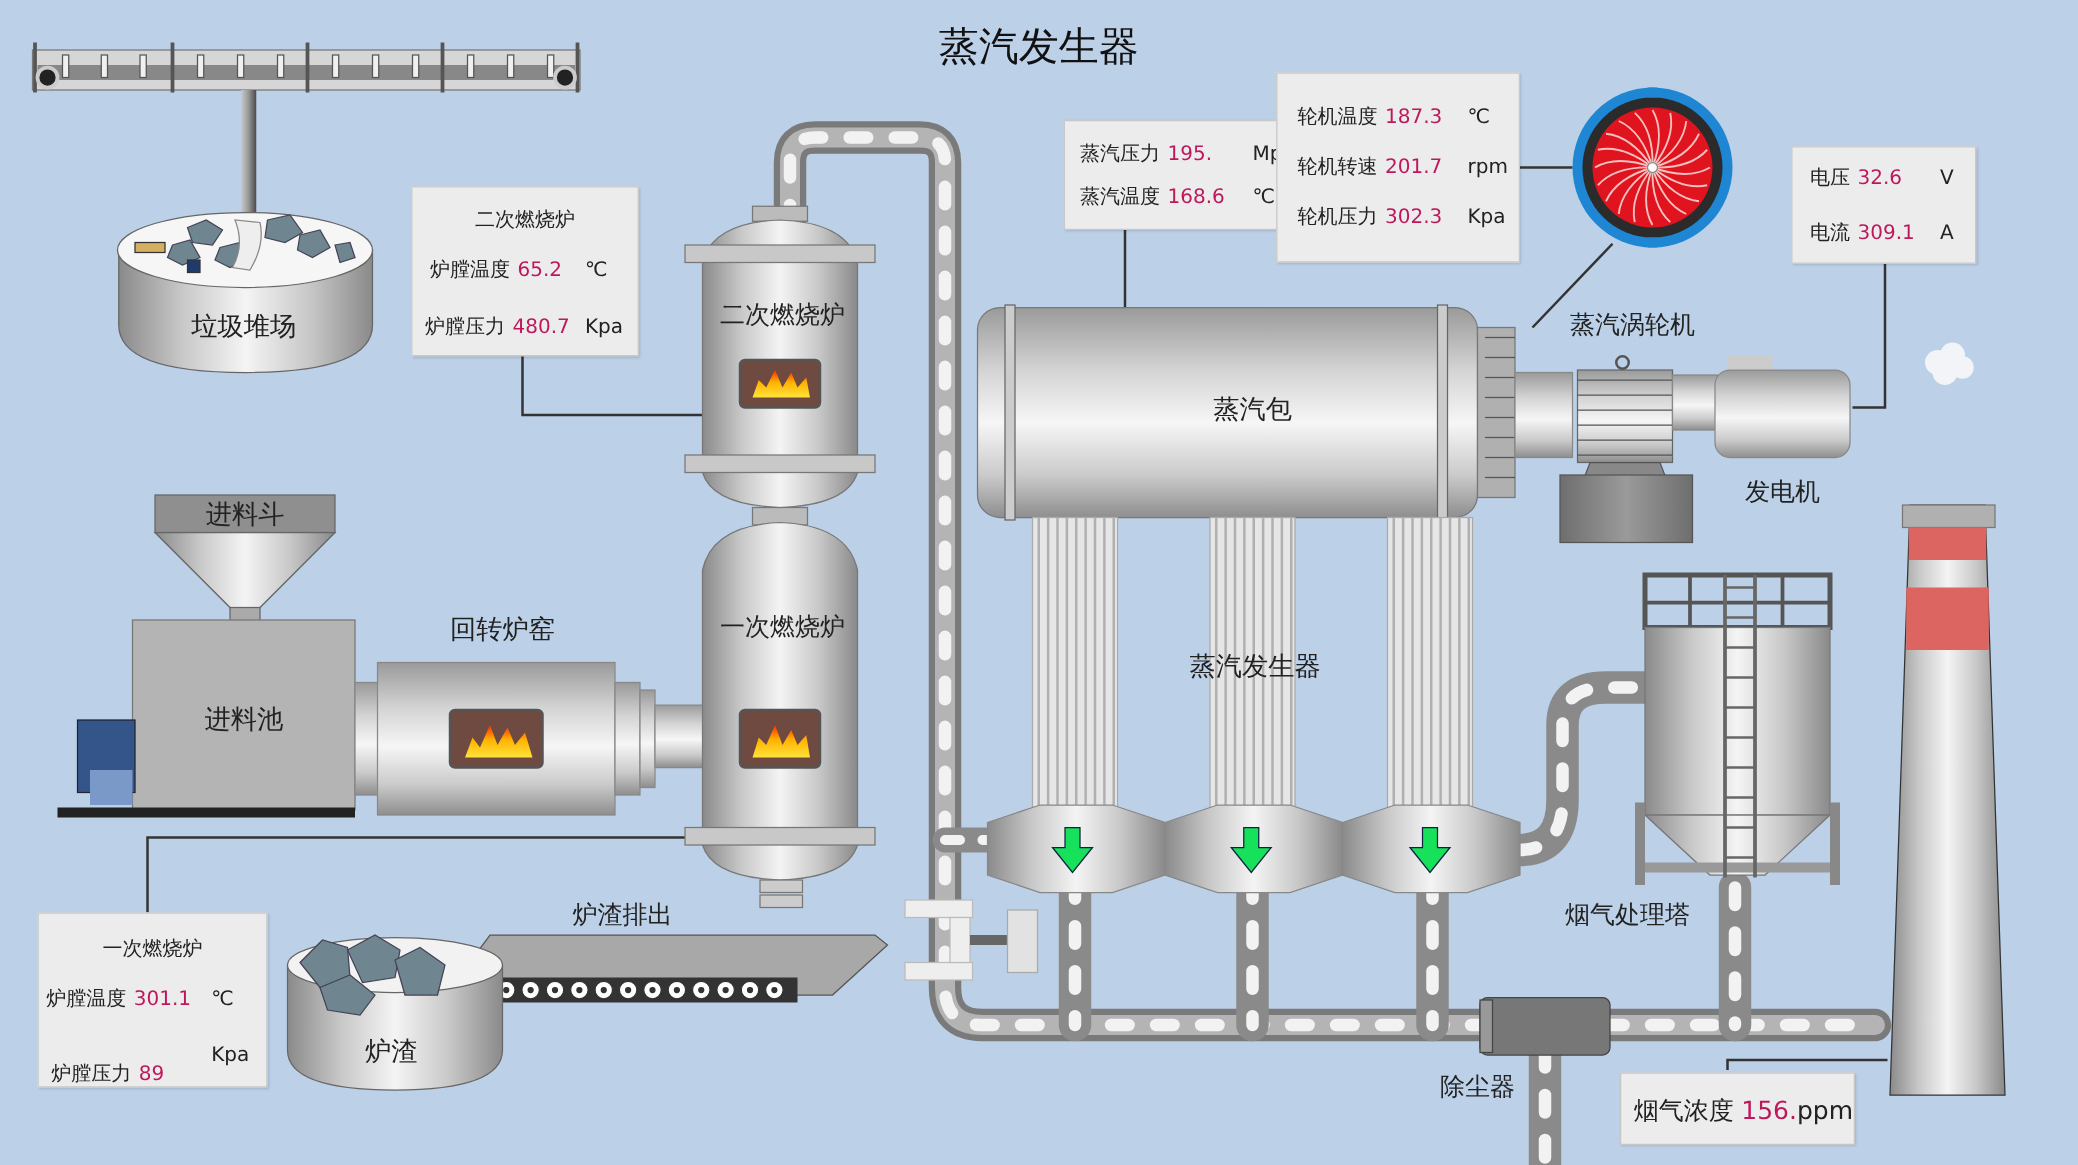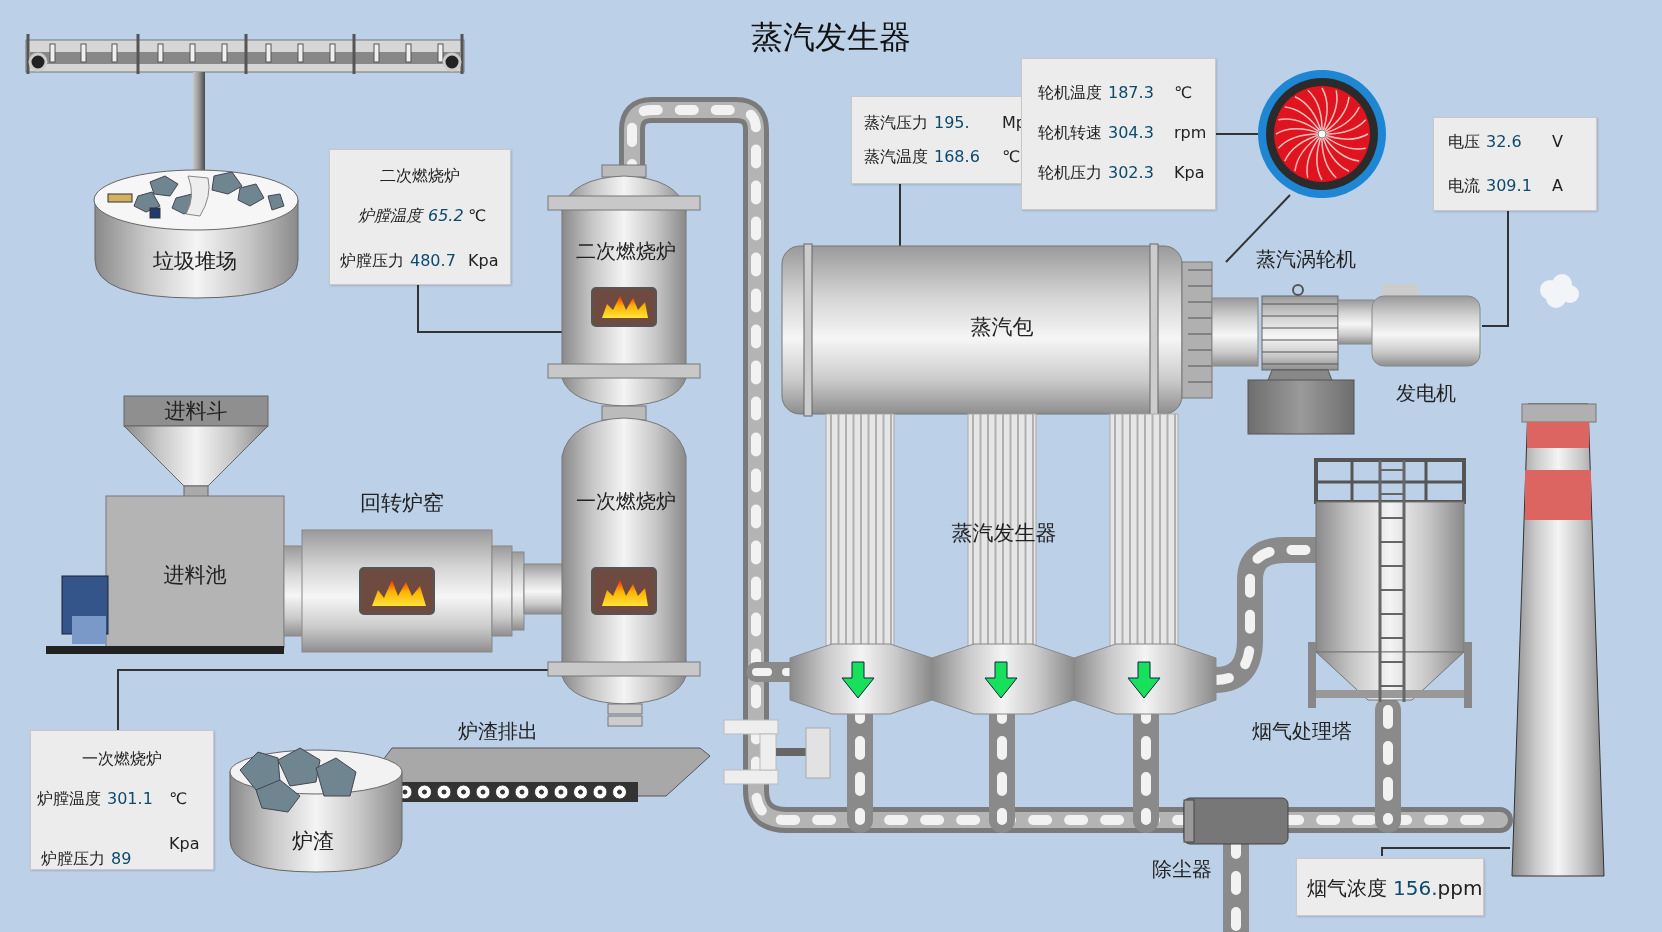--- a/index.html
+++ b/index.html
@@ -1,21 +1,21 @@
 <!DOCTYPE html>
 <html><head>
 <meta charset="utf-8">
 <style>
   html,body{margin:0;padding:0;}
   body{width:1662px;height:932px;overflow:hidden;background:#bcd0e8;font-family:"DejaVu Sans","Liberation Sans",sans-serif;}
   #scene{position:absolute;left:0;top:0;width:1662px;height:932px;}
   .lbl{font-family:"DejaVu Sans",sans-serif;fill:#222;}
   .panel{position:absolute;background:#ececec;border:1px solid #c8c8c8;box-shadow:1px 1px 2px rgba(0,0,0,.15);color:#222;font-family:"DejaVu Sans",sans-serif;}
   .panel .row{position:absolute;white-space:nowrap;font-size:16px;}
-  .panel .row .v{color:#0c4a6e;margin-left:6px;}
+  .panel .row .v{color:#be185d;margin-left:6px;}
   .panel .title{position:absolute;font-size:16px;width:100%;text-align:center;}
   .unit{position:absolute;font-size:16px;}
   #title{position:absolute;left:0;width:1662px;top:16px;text-align:center;font-size:32px;color:#111;font-family:"DejaVu Sans",sans-serif;}
 </style>
 </head>
 <body>
 
 <svg id="scene" viewBox="0 0 1662 932" xmlns="http://www.w3.org/2000/svg">
   <defs>
     <linearGradient id="cylV" x1="0" y1="0" x2="1" y2="0">
@@ -395,21 +395,21 @@
     <text class="lbl" x="1426" y="400" font-size="20" text-anchor="middle">发电机</text>
     <text class="lbl" x="1302" y="738" font-size="20" text-anchor="middle">烟气处理塔</text>
     <text class="lbl" x="1182" y="876" font-size="20" text-anchor="middle">除尘器</text>
   </g>
 </svg>
 
 <div id="title">蒸汽发生器</div>
 
 <div class="panel" style="left:329px;top:149px;width:180px;height:134px;">
   <div class="title" style="top:16px;">二次燃烧炉</div>
-  <div class="row" style="left:28px;top:56px;font-style:italic;"><span>炉膛温度</span><span class="v">65.2</span></div>
+  <div class="row" style="left:14px;top:56px;"><span>炉膛温度</span><span class="v">65.2</span></div>
   <div class="unit" style="left:138px;top:56px;">℃</div>
   <div class="row" style="left:10px;top:101px;"><span>炉膛压力</span><span class="v">480.7</span></div>
   <div class="unit" style="left:138px;top:101px;">Kpa</div>
 </div>
 
 <div class="panel" style="left:30px;top:730px;width:182px;height:138px;">
   <div class="title" style="top:18px;">一次燃烧炉</div>
   <div class="row" style="left:6px;top:58px;"><span>炉膛温度</span><span class="v">301.1</span></div>
   <div class="unit" style="left:138px;top:58px;">℃</div>
   <div class="row" style="left:10px;top:103px;margin-top:15px;"><span>炉膛压力</span><span class="v">89</span></div>
@@ -419,27 +419,27 @@
 <div class="panel" style="left:851px;top:96px;width:196px;height:86px;">
   <div class="row" style="left:12px;top:16px;"><span>蒸汽压力</span><span class="v">195.</span></div>
   <div class="unit" style="left:150px;top:16px;">Mpa</div>
   <div class="row" style="left:12px;top:50px;"><span>蒸汽温度</span><span class="v">168.6</span></div>
   <div class="unit" style="left:150px;top:50px;">℃</div>
 </div>
 
 <div class="panel" style="left:1021px;top:58px;width:193px;height:150px;">
   <div class="row" style="left:16px;top:24px;"><span>轮机温度</span><span class="v">187.3</span></div>
   <div class="unit" style="left:152px;top:24px;">℃</div>
-  <div class="row" style="left:16px;top:64px;"><span>轮机转速</span><span class="v">304.3</span></div>
+  <div class="row" style="left:16px;top:64px;"><span>轮机转速</span><span class="v">201.7</span></div>
   <div class="unit" style="left:152px;top:64px;">rpm</div>
   <div class="row" style="left:16px;top:104px;"><span>轮机压力</span><span class="v">302.3</span></div>
   <div class="unit" style="left:152px;top:104px;">Kpa</div>
 </div>
 
-<div class="panel" style="left:1433px;top:117px;width:146px;height:92px;padding-left:16px;">
+<div class="panel" style="left:1433px;top:117px;width:146px;height:92px;">
   <div class="row" style="left:14px;top:14px;"><span>电压</span><span class="v">32.6</span></div>
   <div class="unit" style="left:118px;top:14px;">V</div>
   <div class="row" style="left:14px;top:58px;"><span>电流</span><span class="v">309.1</span></div>
   <div class="unit" style="left:118px;top:58px;">A</div>
 </div>
 
 <div class="panel" style="left:1296px;top:858px;width:186px;height:56px;">
   <div class="row" style="left:10px;top:16px;font-size:20px;"><span>烟气浓度</span><span class="v" style="font-size:20px;">156.</span><span>ppm</span></div>
 </div>
 

